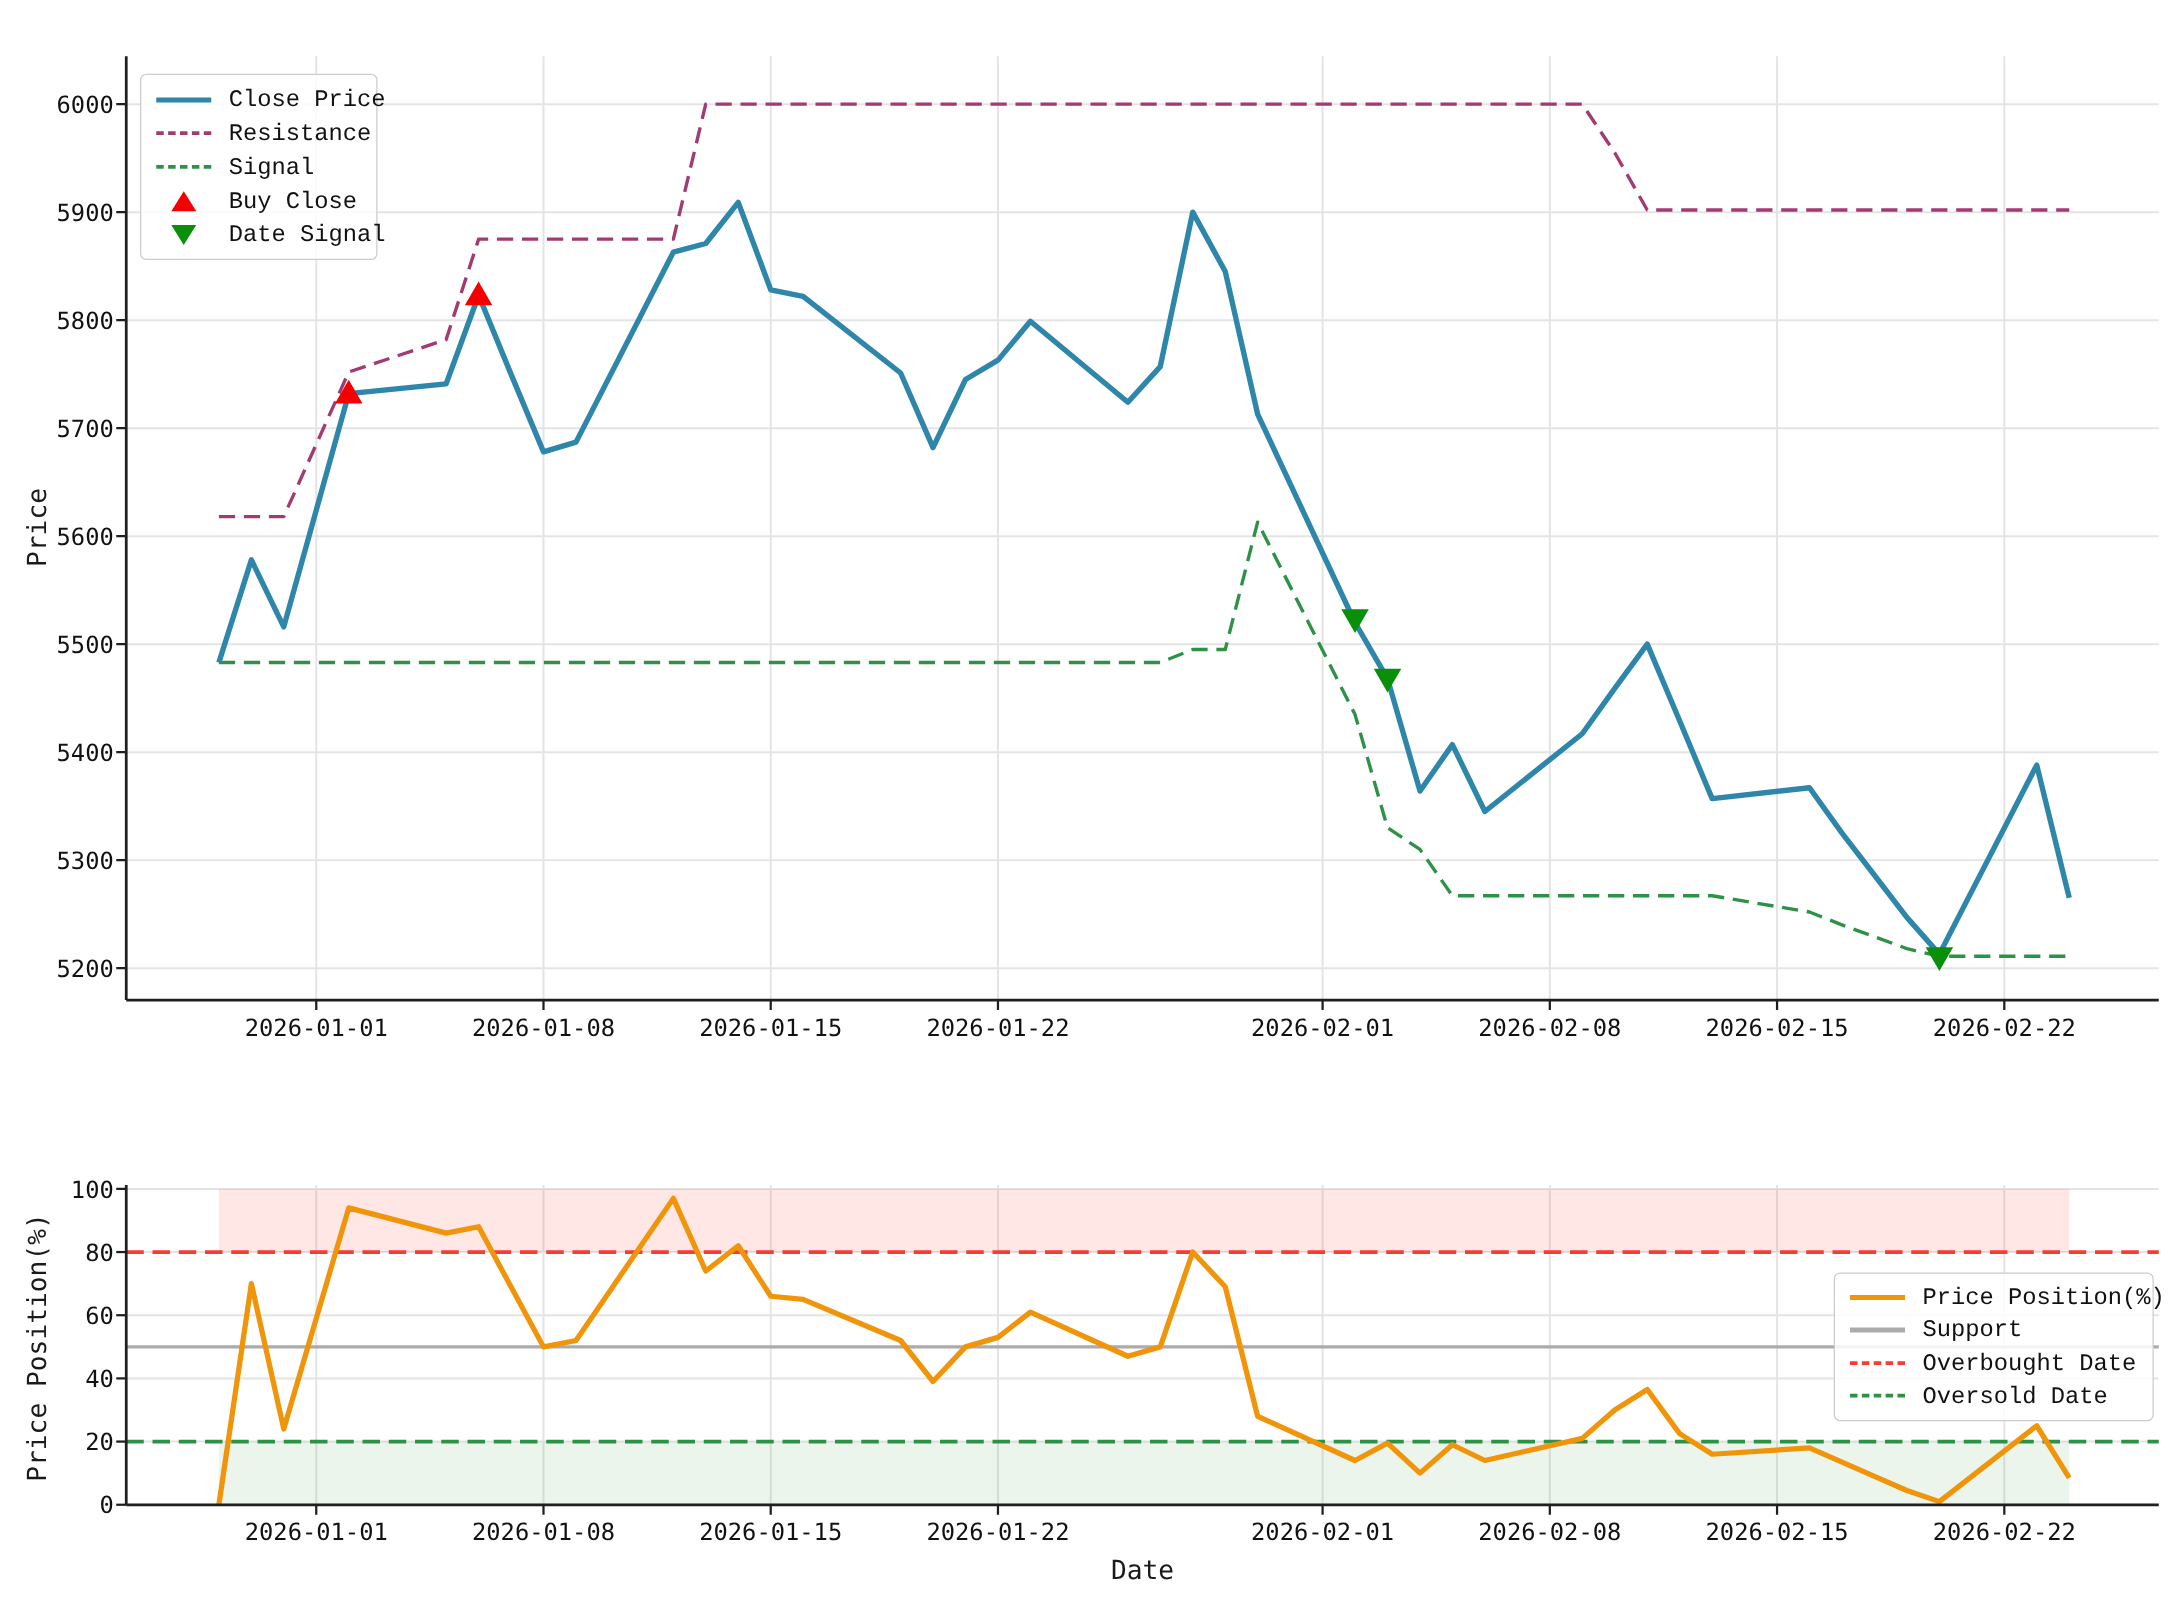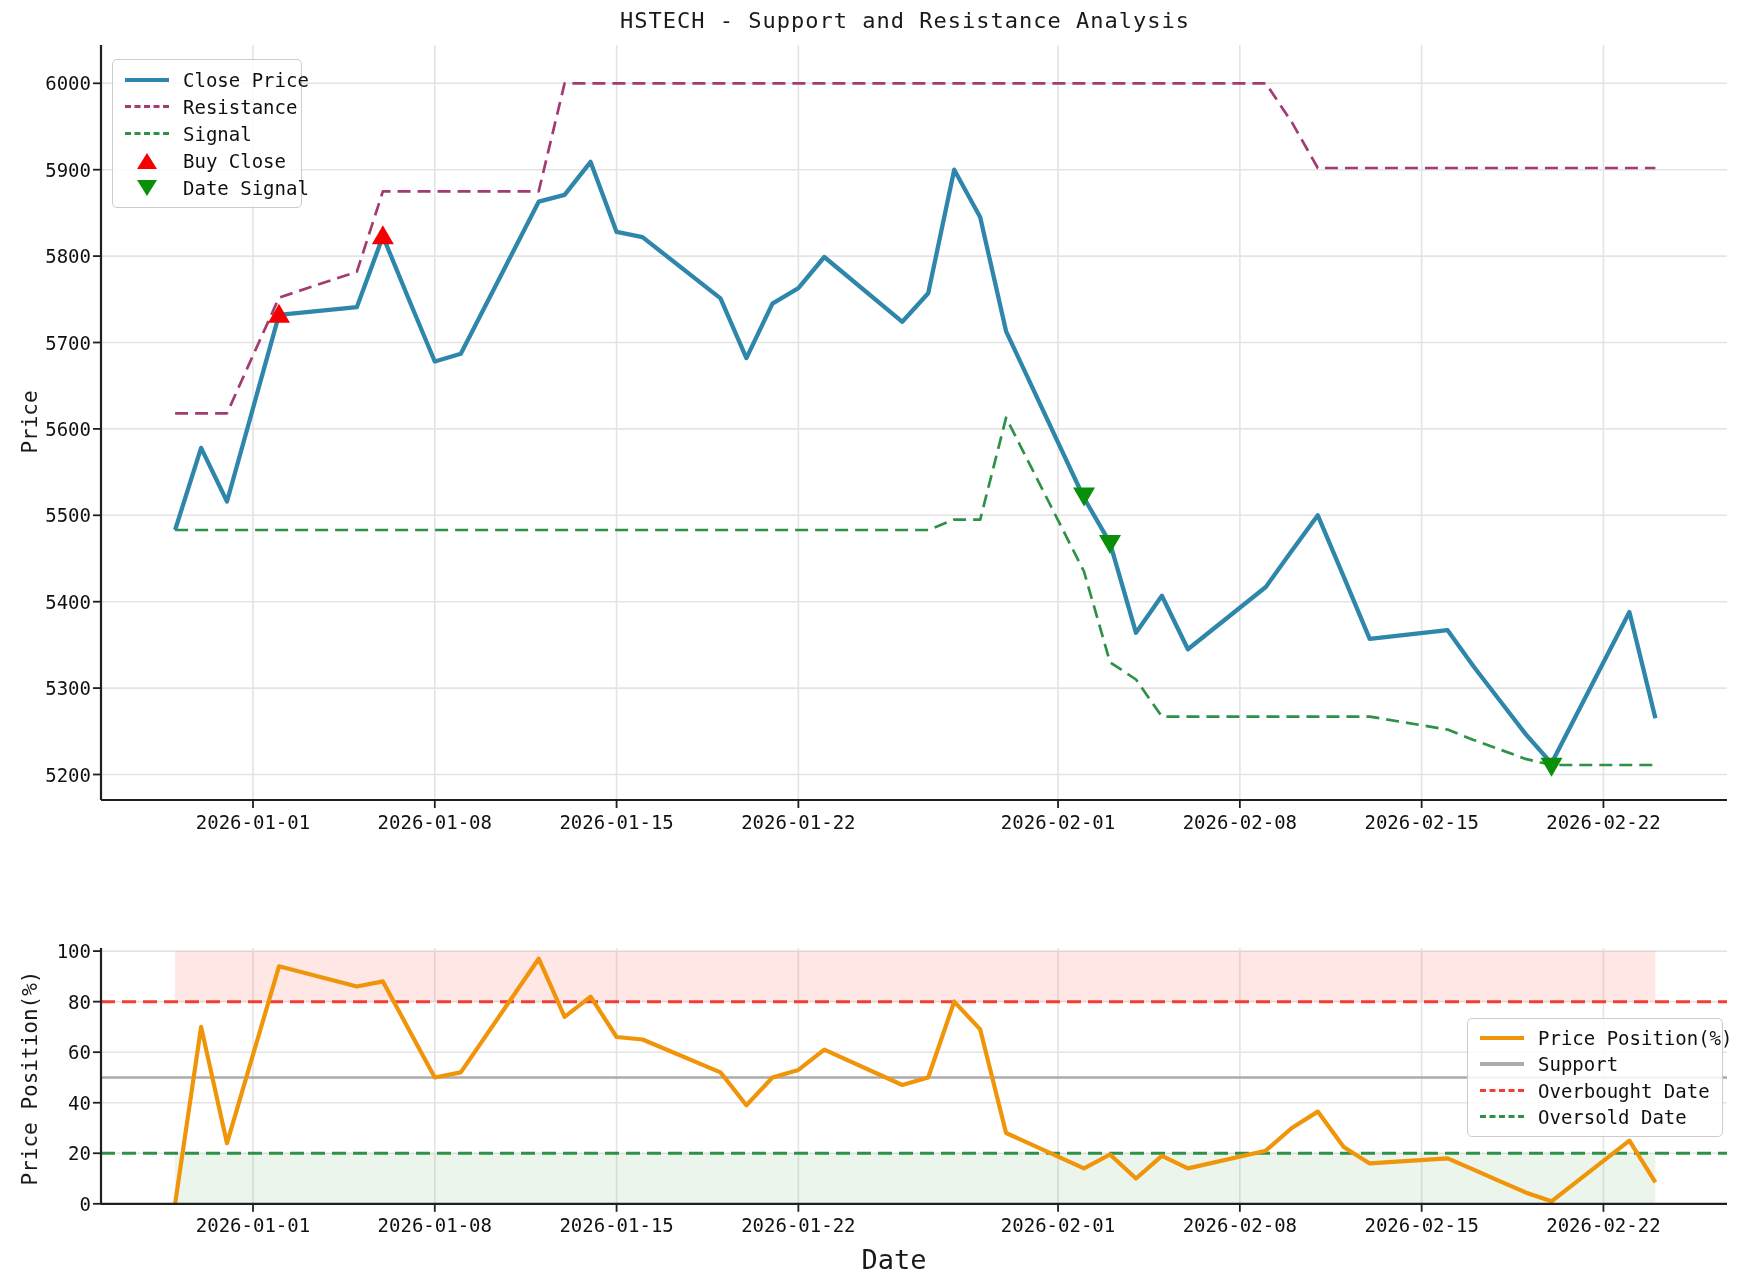--- a/index.html
+++ b/index.html
@@ -3,32 +3,32 @@
 <meta charset="utf-8">
 <style>
   html,body{margin:0;padding:0;background:#ffffff;}
   .fig{position:relative;width:1743px;height:1280px;background:#ffffff;overflow:hidden;
        font-family:"DejaVu Sans Mono","Liberation Mono",monospace;color:#1a1a1a;}
   #chart-svg{position:absolute;left:0;top:0;}
   .title{position:absolute;left:905px;top:8px;transform:translateX(-50%);
          font-size:22px;letter-spacing:1px;white-space:nowrap;}
   .ylab{position:absolute;transform:translate(-50%,-50%) rotate(-90deg);
         font-size:21px;white-space:nowrap;}
-  .xlab{position:absolute;left:894px;top:1244px;transform:translateX(-50%);font-size:27px;}
+  .xlab{position:absolute;left:914px;top:1244px;transform:translateX(-50%);font-size:21px;}
   .legend{position:absolute;background:rgba(255,255,255,0.85);border:1.5px solid #cccccc;
           border-radius:5px;box-sizing:border-box;padding:6px 12px;display:flex;
           flex-direction:column;justify-content:space-around;font-size:19px;}
   .lg-row{display:flex;align-items:center;gap:14px;white-space:nowrap;}
   .lg-sample{display:inline-block;flex:0 0 auto;}
   .lg-line{width:44px;height:0;border-top-width:4px;border-top-style:solid;}
   .lg-dash{width:44px;height:0;border-top-width:3px;border-top-style:dashed;}
   .lg-tri{width:0;height:0;margin-left:12px;margin-right:12px;}
   .lg-tri.up{border-left:10px solid transparent;border-right:10px solid transparent;border-bottom:16px solid #f00;}
   .lg-tri.down{border-left:10px solid transparent;border-right:10px solid transparent;border-top:16px solid #080;}
-  .lg-label{font-size:19px;color:#111;}
+  .lg-label{font-size:19px;color:#111;font-family:Liberation Mono, monospace;}
 </style>
 </head>
 <body>
 
 <div class="fig">
   <svg id="chart-svg" width="1743" height="1280">
       <line x1="253" y1="45" x2="253" y2="800" stroke="#e4e4e4" stroke-width="1.6"></line>
       <line x1="253" y1="948" x2="253" y2="1203.8" stroke="#e4e4e4" stroke-width="1.6"></line>
       <line x1="434.78999999999996" y1="45" x2="434.78999999999996" y2="800" stroke="#e4e4e4" stroke-width="1.6"></line>
       <line x1="434.78999999999996" y1="948" x2="434.78999999999996" y2="1203.8" stroke="#e4e4e4" stroke-width="1.6"></line>
@@ -134,21 +134,20 @@
       <line x1="1421.6499999999999" y1="800" x2="1421.6499999999999" y2="808" stroke="#1f1f1f" stroke-width="1.8"></line>
       <text x="1421.6499999999999" y="829" text-anchor="middle" font-size="19" font-family="&quot;DejaVu Sans Mono&quot;,&quot;Liberation Mono&quot;,monospace" fill="#111111">2026-02-15</text>
       <line x1="1421.6499999999999" y1="1203.8" x2="1421.6499999999999" y2="1211.8" stroke="#1f1f1f" stroke-width="1.8"></line>
       <text x="1421.6499999999999" y="1232" text-anchor="middle" font-size="19" font-family="&quot;DejaVu Sans Mono&quot;,&quot;Liberation Mono&quot;,monospace" fill="#111111">2026-02-15</text>
       <line x1="1603.44" y1="800" x2="1603.44" y2="808" stroke="#1f1f1f" stroke-width="1.8"></line>
       <text x="1603.44" y="829" text-anchor="middle" font-size="19" font-family="&quot;DejaVu Sans Mono&quot;,&quot;Liberation Mono&quot;,monospace" fill="#111111">2026-02-22</text>
       <line x1="1603.44" y1="1203.8" x2="1603.44" y2="1211.8" stroke="#1f1f1f" stroke-width="1.8"></line>
       <text x="1603.44" y="1232" text-anchor="middle" font-size="19" font-family="&quot;DejaVu Sans Mono&quot;,&quot;Liberation Mono&quot;,monospace" fill="#111111">2026-02-22</text>
     </svg>
 
-  <div class="title">HSTECH - Support and Resistance Analysis</div>
   <div class="ylab" style="left:30px;top:422px;">Price</div>
   <div class="ylab" style="left:30px;top:1078px;">Price Position(%)</div>
   <div class="xlab">Date</div>
 
   <div class="legend" style="left:112px;top:59px;width:190px;height:149px;">
     <div class="lg-row">
       <span class="lg-sample lg-line" style="border-top-color: rgb(46, 134, 171);"></span>
       <span class="lg-label">Close Price</span>
     </div>
     <div class="lg-row">

